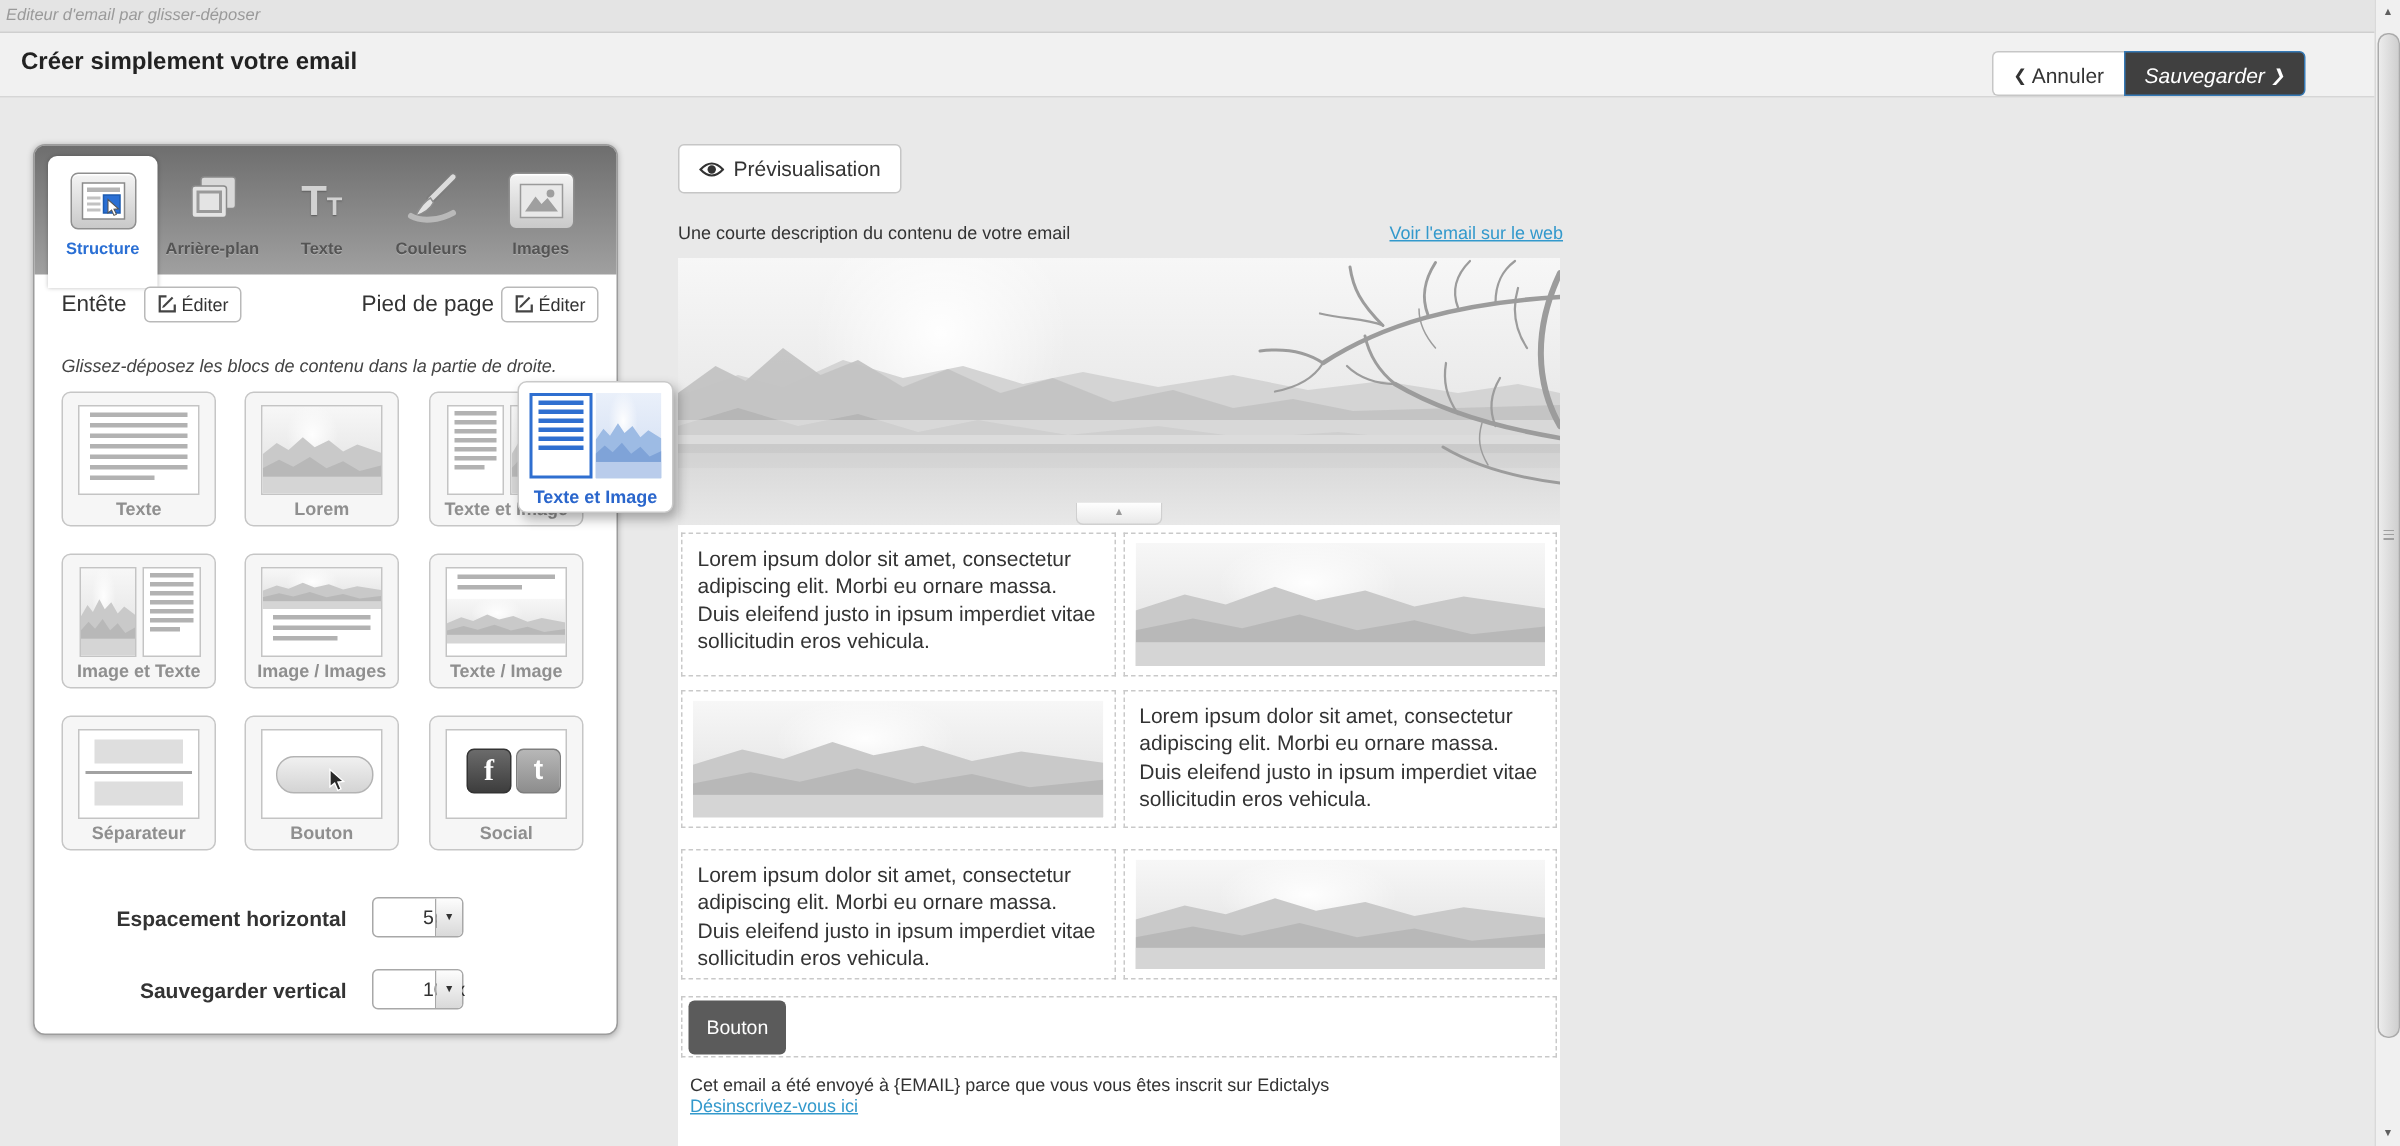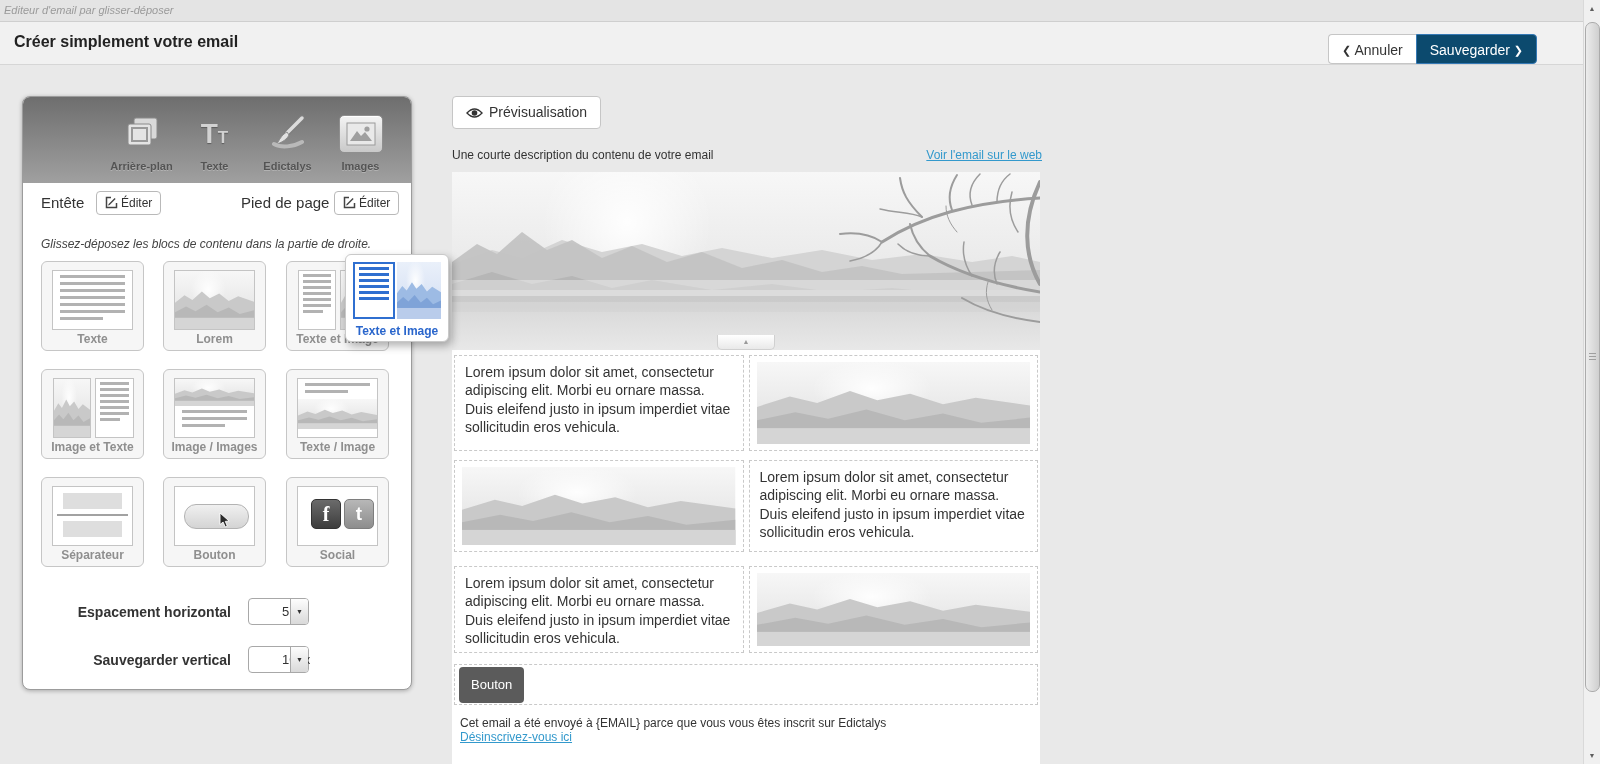--- a/index.html
+++ b/index.html
@@ -7,21 +7,21 @@
   #app{position:relative;width:1600px;height:764px;overflow:hidden;background:#e9e9e9;}
 
   
   .topbar{position:absolute;left:0;top:0;width:100%;height:22px;background:#e4e4e4;border-bottom:1px solid #cfcfcf;box-sizing:border-box;}
   .topbar .sub{position:absolute;left:4px;top:4px;font-style:italic;font-size:11px;color:#9a9a9a;}
   .pagehead{position:absolute;left:0;top:22px;width:100%;height:43px;background:#f1f1f1;border-bottom:1px solid #d6d6d6;box-sizing:border-box;}
   .pagehead .title{position:absolute;left:14px;top:11px;font-size:16px;font-weight:bold;color:#222;}
   .btn-group{position:absolute;right:63px;top:12px;height:30px;white-space:nowrap;}
   .btn{display:inline-block;vertical-align:top;height:30px;line-height:30px;padding:0 13px;font-size:14px;background:#fff;border:1px solid #c6c6c6;color:#333;box-sizing:border-box;cursor:pointer;}
   .btn-cancel{border-radius:4px 0 0 4px;border-right:none;}
-  .btn-save{border-radius:0 4px 4px 0;background:#0c4a6e;border-color:#3579b5;color:#fff;}
+  .btn-save{border-radius:0 4px 4px 0;background:#404040;border-color:#3579b5;color:#fff;font-style:italic;}
   .chev{font-size:11px;position:relative;top:-1px;}
 
   
   .panel{position:absolute;left:22px;top:96px;width:390px;height:594px;background:#fff;border:1px solid #9c9c9c;border-radius:8px;box-shadow:0 1px 4px rgba(0,0,0,.28);box-sizing:border-box;}
   .tabbar{position:absolute;left:0;top:0;right:0;height:86px;border-radius:7px 7px 0 0;background:linear-gradient(#6e6e6e,#a0a0a0);}
   .tab{position:absolute;top:7px;width:73px;height:79px;text-align:center;cursor:pointer;}
   .tab .chipwrap{height:48px;display:flex;align-items:center;justify-content:center;margin-top:6px;}
   .tab .lbl{display:block;margin-top:2px;font-size:11px;font-weight:bold;color:#545454;text-shadow:0 1px 0 rgba(255,255,255,.25);}
   .tab.active{background:#fff;border-radius:6px 6px 0 0;height:88px;box-shadow:0 0 3px rgba(0,0,0,.25);}
   .tab.active .lbl{color:#2a6fd4;text-shadow:none;}
@@ -137,20 +137,36 @@
 
   <div class="pagehead">
     <span class="title">Créer simplement votre email</span>
     <div class="btn-group">
       <span class="btn btn-cancel"><span class="chev">❮</span> <span>Annuler</span></span><span class="btn btn-save"><span>Sauvegarder</span> <span class="chev">❯</span></span>
     </div>
   </div>
 
   <div class="panel">
     <div class="tabbar">
+      <div class="tab active" style="left:9px">
+        <div class="chipwrap">
+            <span class="chip">
+          <svg width="30" height="26" viewBox="0 0 30 26">
+            <rect x="1" y="1" width="28" height="24" fill="#ffffff" stroke="#8a8a8a"></rect>
+            <rect x="4" y="4" width="22" height="3" fill="#b5b5b5"></rect>
+            <rect x="4" y="10" width="9" height="2" fill="#c2c2c2"></rect>
+            <rect x="4" y="14" width="9" height="2" fill="#c2c2c2"></rect>
+            <rect x="4" y="18" width="9" height="2" fill="#c2c2c2"></rect>
+            <rect x="15" y="9" width="11" height="12" fill="#2a6fd4" stroke="#1d5bb0"></rect>
+            <path d="M18,12 L18,21 L20.4,19.1 L22,22.6 L23.6,21.9 L22,18.5 L25,18.2 Z" fill="#ffffff" stroke="#555" stroke-width="0.7"></path>
+          </svg>
+        </span>
+          </div>
+        <span class="lbl">Structure</span>
+      </div>
       <div class="tab" style="left:82px">
         <div class="chipwrap">
             <span>
           <svg width="34" height="32" viewBox="0 0 34 32">
             <rect x="9" y="2" width="23" height="21" rx="2" fill="#d9d9d9" stroke="#8a8a8a"></rect>
             <rect x="3" y="8" width="23" height="21" rx="2" fill="#e4e4e4" stroke="#8a8a8a"></rect>
             <rect x="7" y="12" width="15" height="13" fill="none" stroke="#9a9a9a" stroke-width="2"></rect>
           </svg>
         </span>
           </div>
@@ -166,21 +182,21 @@
         <div class="chipwrap">
             <span>
           <svg width="38" height="34" viewBox="0 0 38 34">
             <path d="M33,3 L18,18" stroke="#7d7d7d" stroke-width="6" stroke-linecap="round"></path>
             <path d="M33,3 L18,18" stroke="#dcdcdc" stroke-width="3.5" stroke-linecap="round"></path>
             <path d="M18,17 C14,19 11,23 8,29 C14,27 18,24 20,20 Z" fill="#e2e2e2" stroke="#8d8d8d"></path>
             <path d="M5,29 C12,33 24,32 33,27" stroke="#b9b9b9" stroke-width="4" fill="none" stroke-linecap="round"></path>
           </svg>
         </span>
           </div>
-        <span class="lbl">Edictalys</span>
+        <span class="lbl">Couleurs</span>
       </div>
       <div class="tab" style="left:301px">
         <div class="chipwrap">
             <span class="chip">
           <svg width="30" height="24" viewBox="0 0 30 24">
             <rect x="1" y="1" width="28" height="22" fill="#e9e9e9" stroke="#9a9a9a"></rect>
             <circle cx="21" cy="7" r="2.6" fill="#9f9f9f"></circle>
             <path d="M4,19 L11,9 L15,14 L19,10 L26,19 Z" fill="#9f9f9f"></path>
           </svg>
         </span>

